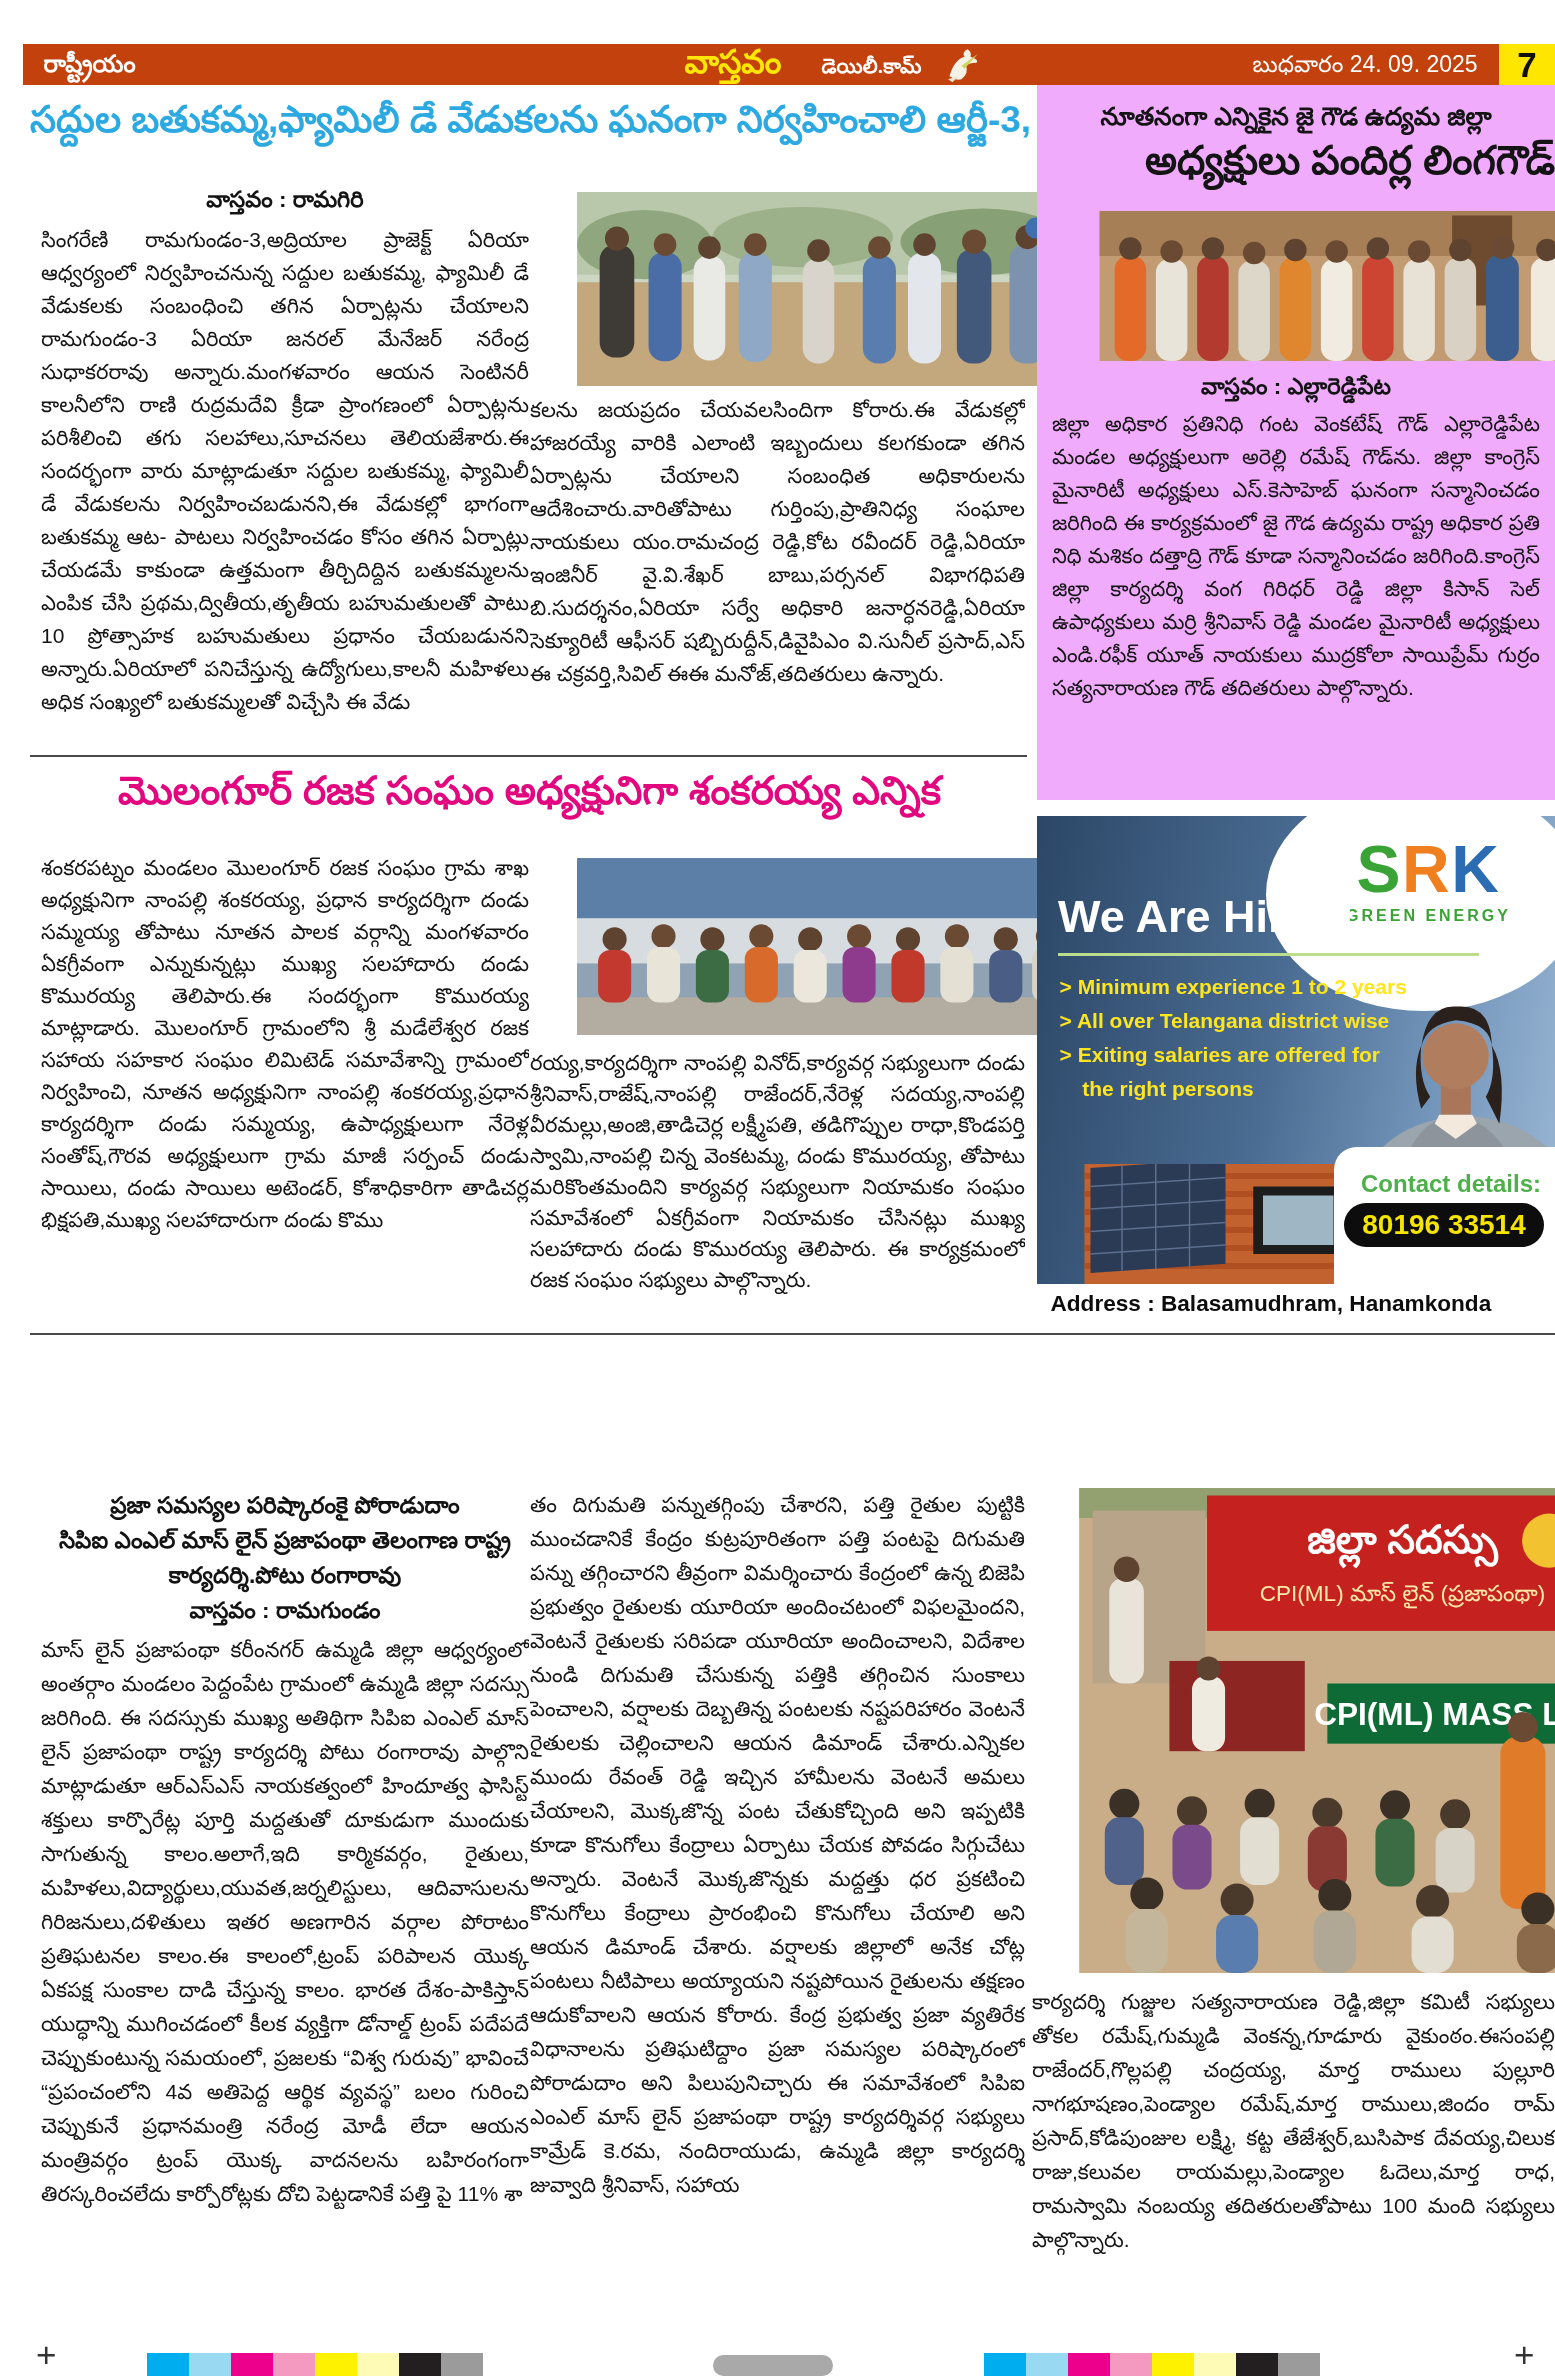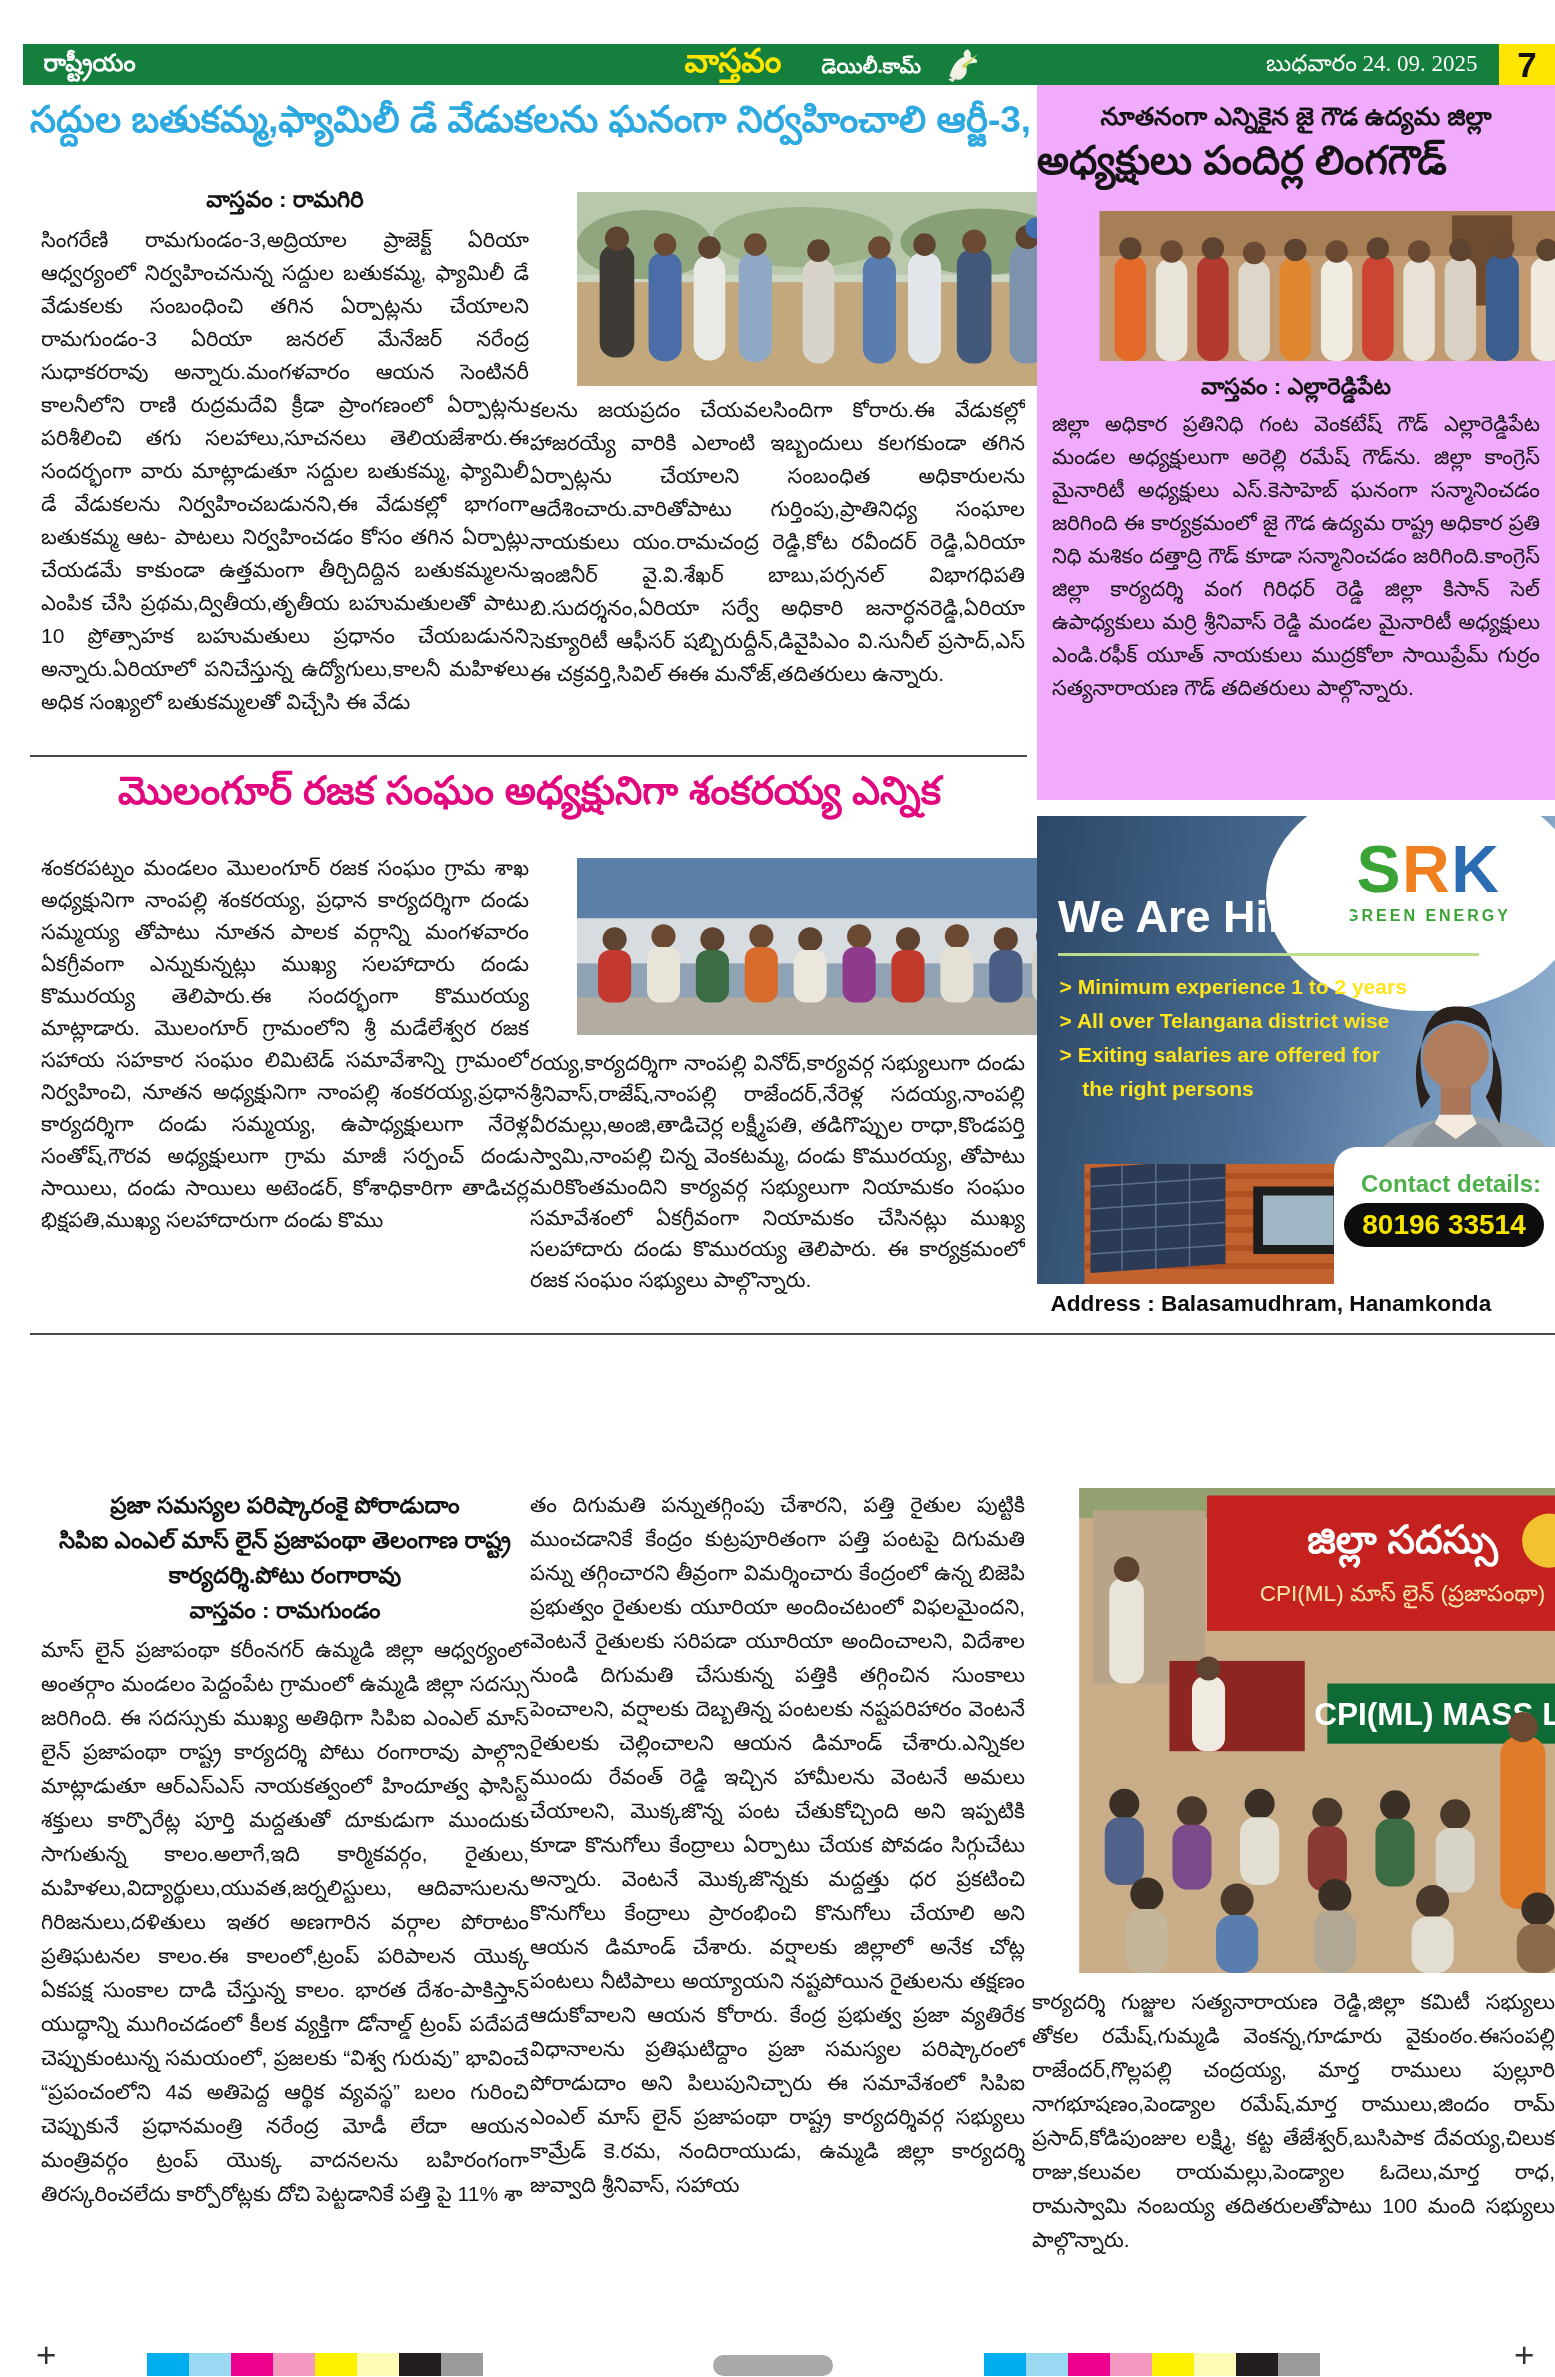--- a/index.html
+++ b/index.html
@@ -4,34 +4,34 @@
 <style>
   html,body{margin:0;padding:0;background:#e8e8e8;}
   .page{position:relative;width:1555px;height:2377px;background:#ffffff;margin:0 auto;
         font-family:"Liberation Sans","DejaVu Sans",sans-serif;color:#111;overflow:hidden;}
   .abs{position:absolute;}
   .just{text-align:justify;text-justify:inter-word;}
   .body-text{font-size:21px;line-height:33px;color:#141414;overflow:hidden;}
   .dateline{font-size:22.6px;font-weight:700;text-align:center;color:#141414;}
   .rule{background:#4a4a4a;height:1.5px;}
   
-  .masthead{background:#15803d;font-family:Liberation Serif, serif;}
+  .masthead{background:#c2410c;}
   .mh-section{color:#fff;font-size:24px;font-weight:700;}
   .mh-paper{color:#ffe600;font-size:33px;font-weight:700;}
   .mh-suffix{color:#fff;font-size:20.3px;font-weight:700;}
   .mh-date{color:#fff;font-size:23px;}
   .pagenum{background:#ffe600;color:#111;font-size:35px;font-weight:700;
            display:flex;align-items:center;justify-content:center;}
   
   .hl-blue{color:#2da9e1;font-size:37px;font-weight:700;white-space:nowrap;overflow:hidden;}
   .hl-pink{color:#e2077e;font-size:39px;font-weight:700;white-space:nowrap;overflow:hidden;text-align:center;}
   .hl-orange{color:#f58220;font-size:55px;font-weight:700;white-space:nowrap;overflow:hidden;text-align:center;}
   .greenbox{background:#f0abfc;}
   .gb-h1{font-size:25px;font-weight:700;text-align:center;color:#141414;}
-  .gb-h2{font-size:40px;font-weight:700;text-align:left;color:#141414;}
+  .gb-h2{font-size:40px;font-weight:700;text-align:right;color:#141414;}
   .subhead{font-size:23px;line-height:35px;font-weight:700;text-align:center;color:#141414;}
   
   .ad{background:linear-gradient(100deg,#2c4767 0%,#4a6c92 45%,#7698bd 75%,#9db9d6 100%);overflow:hidden;}
   .ad-blob{background:#ffffff;border-radius:50%;}
   .ad-brand{font-size:66px;font-weight:700;letter-spacing:1.5px;}
   .ad-tag{color:#3aa335;font-size:16px;font-weight:700;letter-spacing:3px;}
   .ad-title{color:#ffffff;font-size:45px;font-weight:700;}
   .ad-underline{background:#bcdc8e;height:3px;}
   .ad-bullets div{color:#ffe51e;font-size:21px;line-height:34px;font-weight:700;}
   .ad-contact{color:#4db04a;font-size:24px;font-weight:700;}

